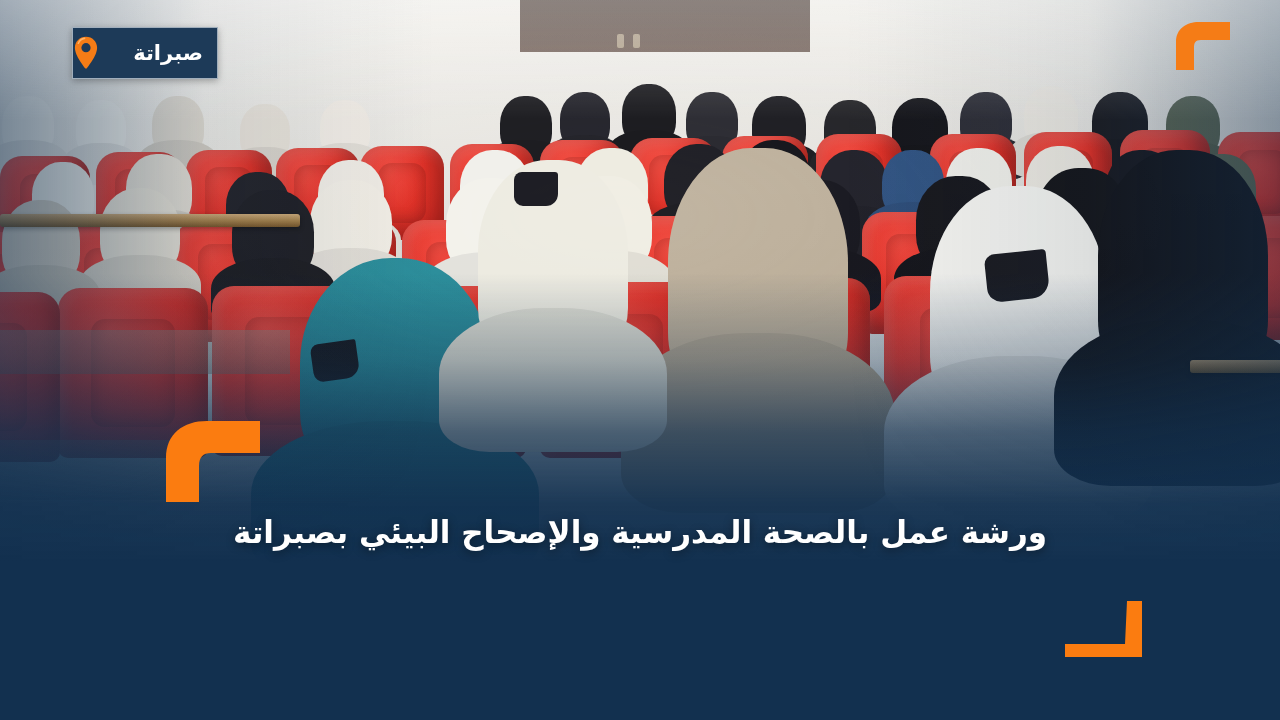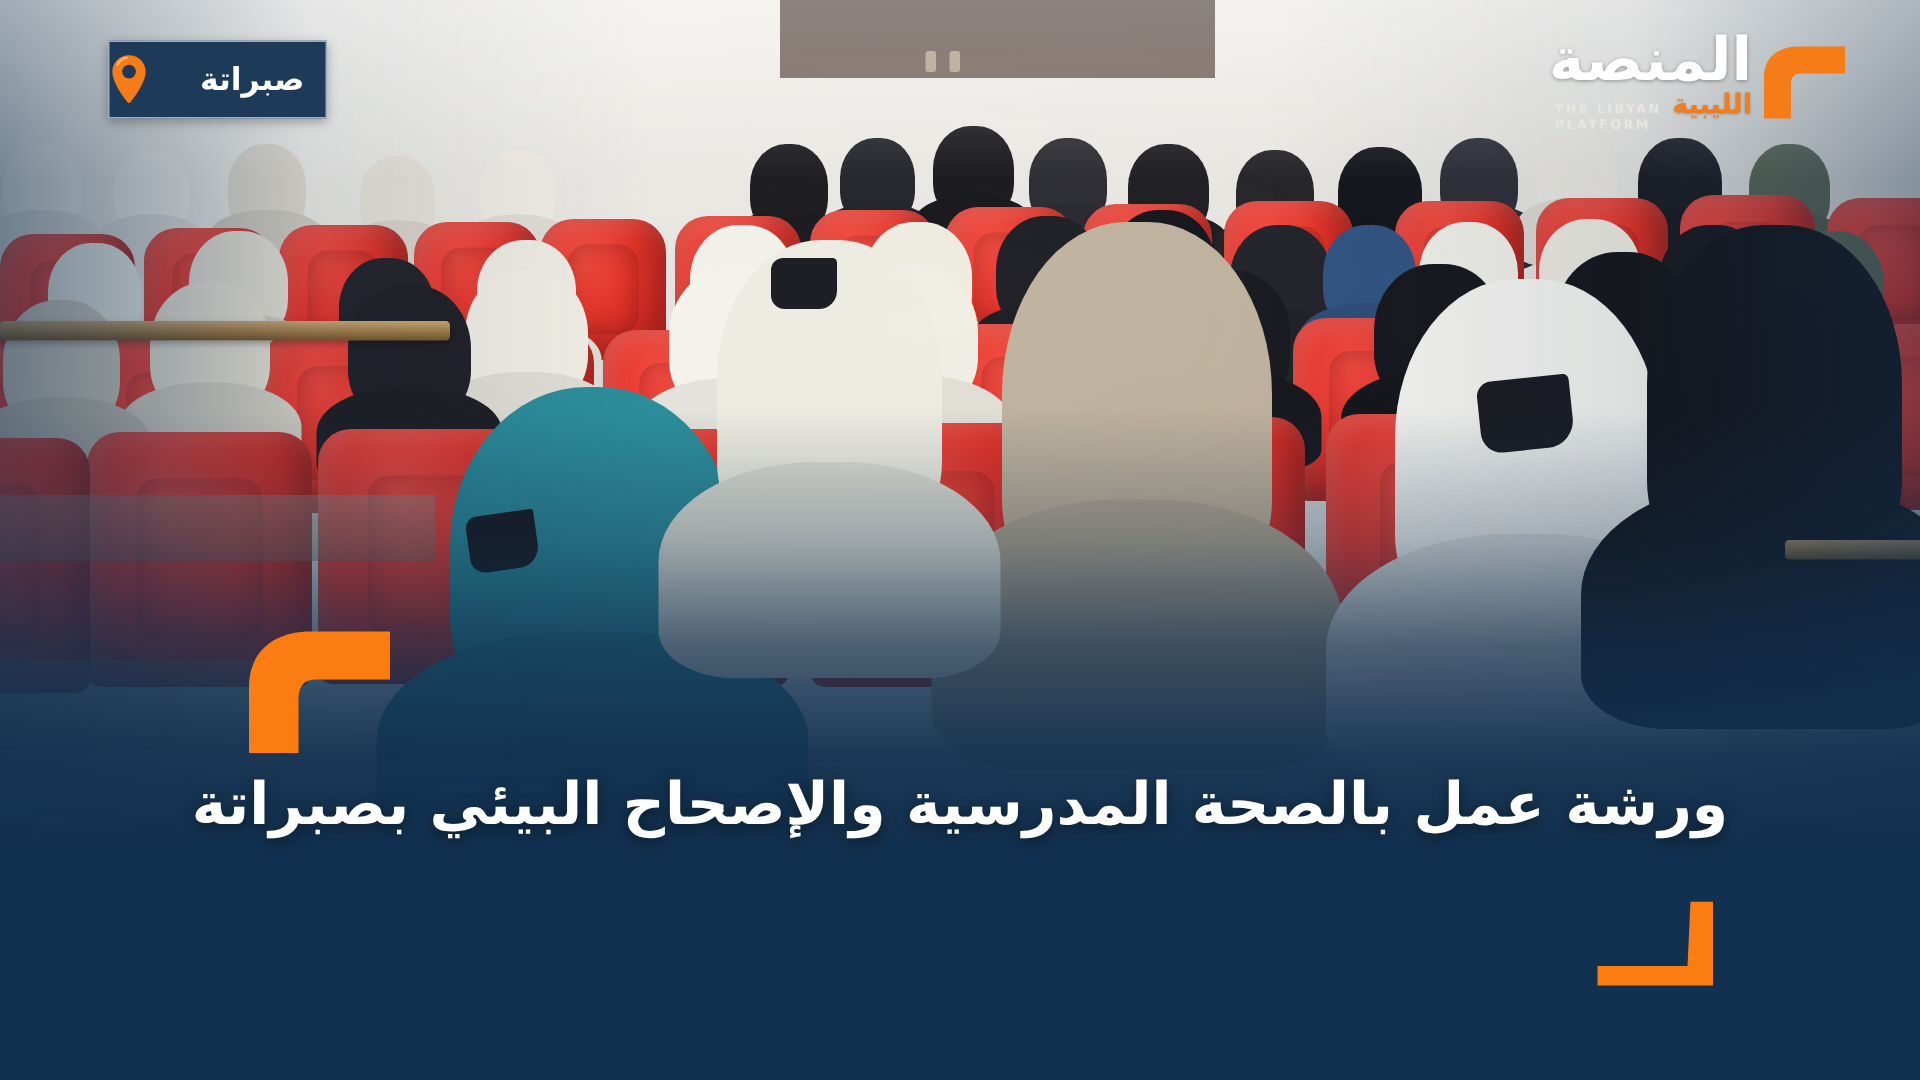--- a/index.html
+++ b/index.html
@@ -155,21 +155,21 @@
 
   
   .hook-big{ position:absolute; left:163px; top:418px; width:100px; height:86px; }
   .hook-small{ position:absolute; left:1063px; top:601px; width:82px; height:58px; }
 
   
   .headline{
     position:absolute; left:0; right:0; top:512px;
     text-align:center; direction:rtl;
     color:#ffffff;
-    font-size:39px; font-weight:700; line-height:1.3;
+    font-size:31px; font-weight:700; line-height:1.3;
     letter-spacing:0px;
     padding:0 120px;
     text-shadow:0 2px 10px rgba(0,0,0,.45);
   }
 
   
   .site{
     position:absolute; left:0; right:0; top:666px;
     text-align:center; color:#ffffff;
     font-size:21px; letter-spacing:.2px; line-height:1;
@@ -313,30 +313,20 @@
     </span>
     <span class="loc-text">صبراتة</span>
   </div>
 
   <div class="logo">
     <span class="logo-mark">
       <svg viewBox="0 0 58 52" width="58" height="52" aria-hidden="true">
         <path d="M2 50 L2 22 C2 9 12 2 25 2 L56 2 L56 20 L27 20 C21 20 20 23 20 28 L20 50 Z" fill="#f57c16"></path>
       </svg>
     </span>
-    <span class="logo-words">
-      <span class="logo-ar">المنصة</span>
-      <span class="logo-sub">
-        <span class="logo-ar2">الليبية</span>
-        <span class="logo-en">
-          <span>THE LIBYAN</span><br>
-          <span>PLATFORM</span>
-        </span>
-      </span>
-    </span>
   </div>
 
   <span class="hook-big">
     <svg viewBox="0 0 100 86" width="100" height="86" aria-hidden="true">
       <path d="M3 84 L3 40 C3 16 20 3 44 3 L97 3 L97 35 L48 35 C40 35 36 39 36 48 L36 84 Z" fill="#fb7c10"></path>
     </svg>
   </span>
 
   <span class="hook-small">
     <svg viewBox="0 0 82 58" width="82" height="58" aria-hidden="true">

